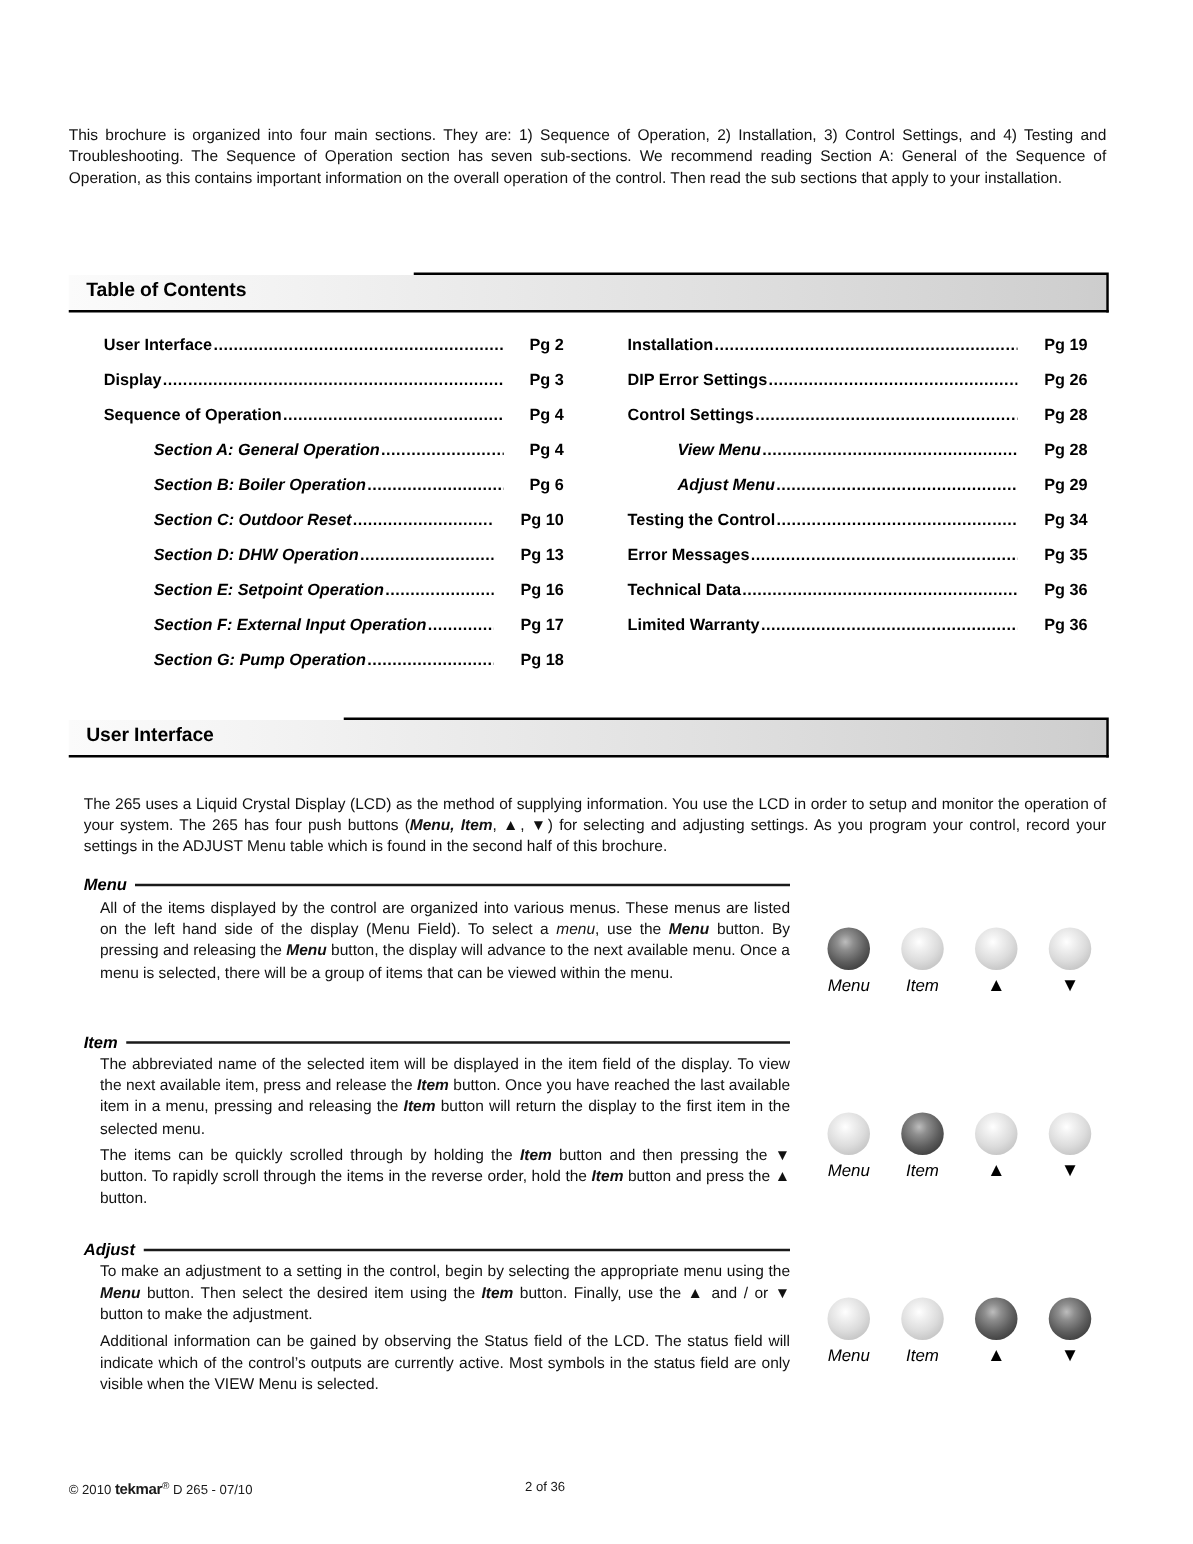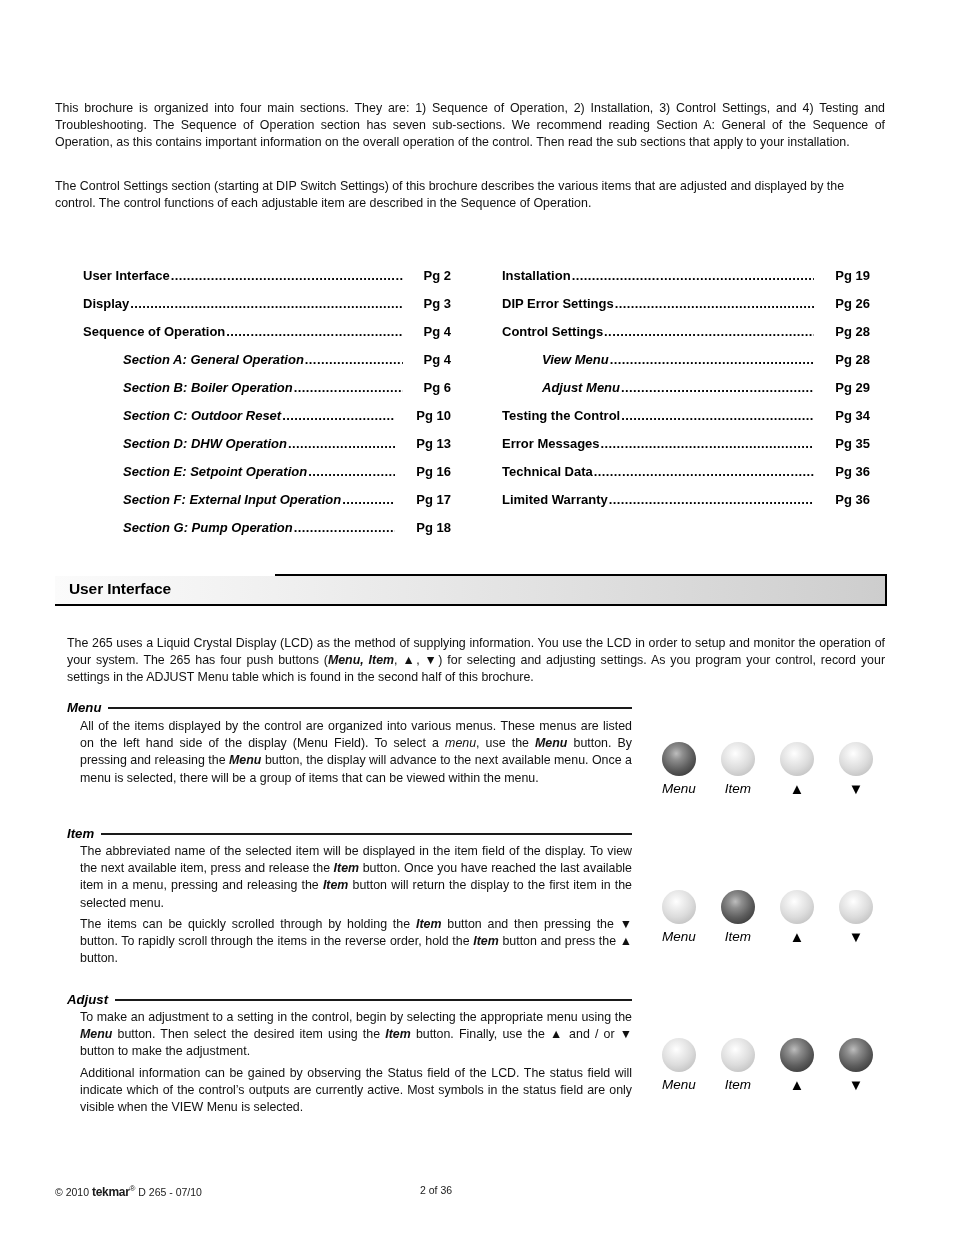--- a/index.html
+++ b/index.html
@@ -153,22 +153,25 @@
   .it { font-style: italic; }
 </style>
 </head>
 <body>
 
 <div class="page">
 
 
   <div class="para" style="left:55px; top:100px; width:830px;">This brochure is organized into four main sections. They are: 1) Sequence of Operation, 2) Installation, 3) Control Settings, and 4) Testing and Troubleshooting. The Sequence of Operation section has seven sub-sections. We recommend reading Section A: General of the Sequence of Operation, as this contains important information on the overall operation of the control. Then read the sub sections that apply to your installation.</div>
 
-  <div class="para last-left" style="left:55px; top:178px; width:830px;">The Control Settings section (starting at DIP Switch Settings) of this brochure describes the various items that are adjusted and displayed by the control. The control functions of each adjustable item are described in the Sequence of Operation.</div>
-
+
+  <div class="section-bar" style="left:55px; top:220px; width:830px;">
+    <div class="bar-topline" style="width:556px;"></div>
+    <div class="bar-title">Table of Contents</div>
+  </div>
 
   <div class="toc-col" id="toc-left" style="left:83px; top:268px; width:368px;">
       <div class="toc-row">
         <span class="toc-label">User Interface</span>
         <span class="toc-dots">................................................................................................</span>
         <span class="toc-page">Pg 2</span>
       </div>
       <div class="toc-row">
         <span class="toc-label">Display </span>
         <span class="toc-dots">................................................................................................</span>

